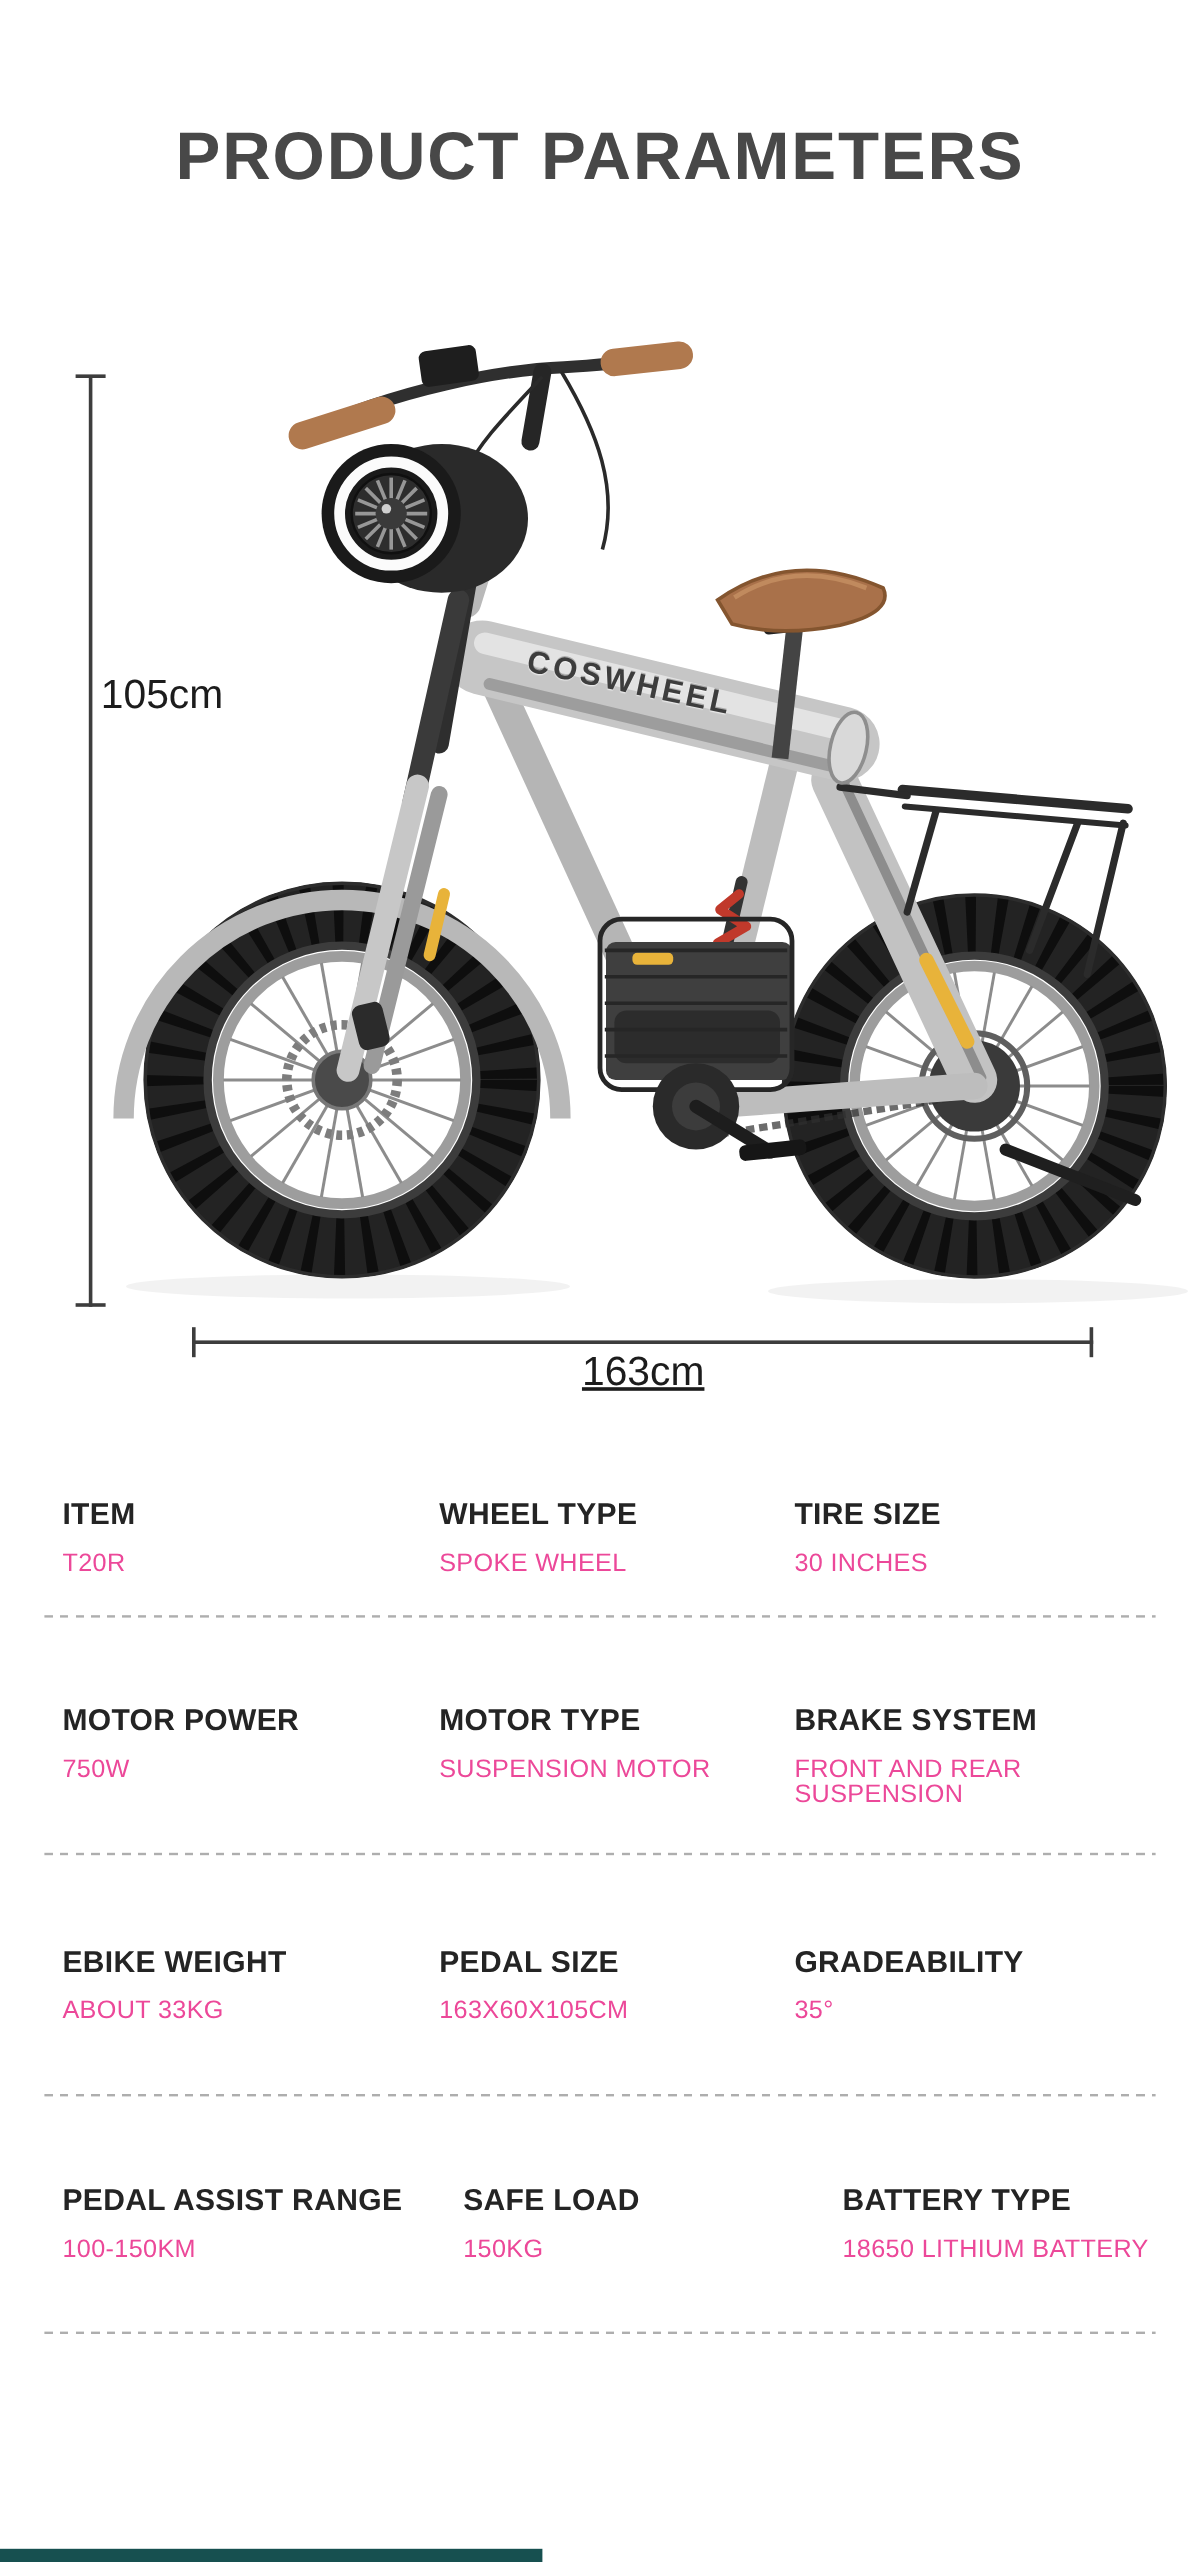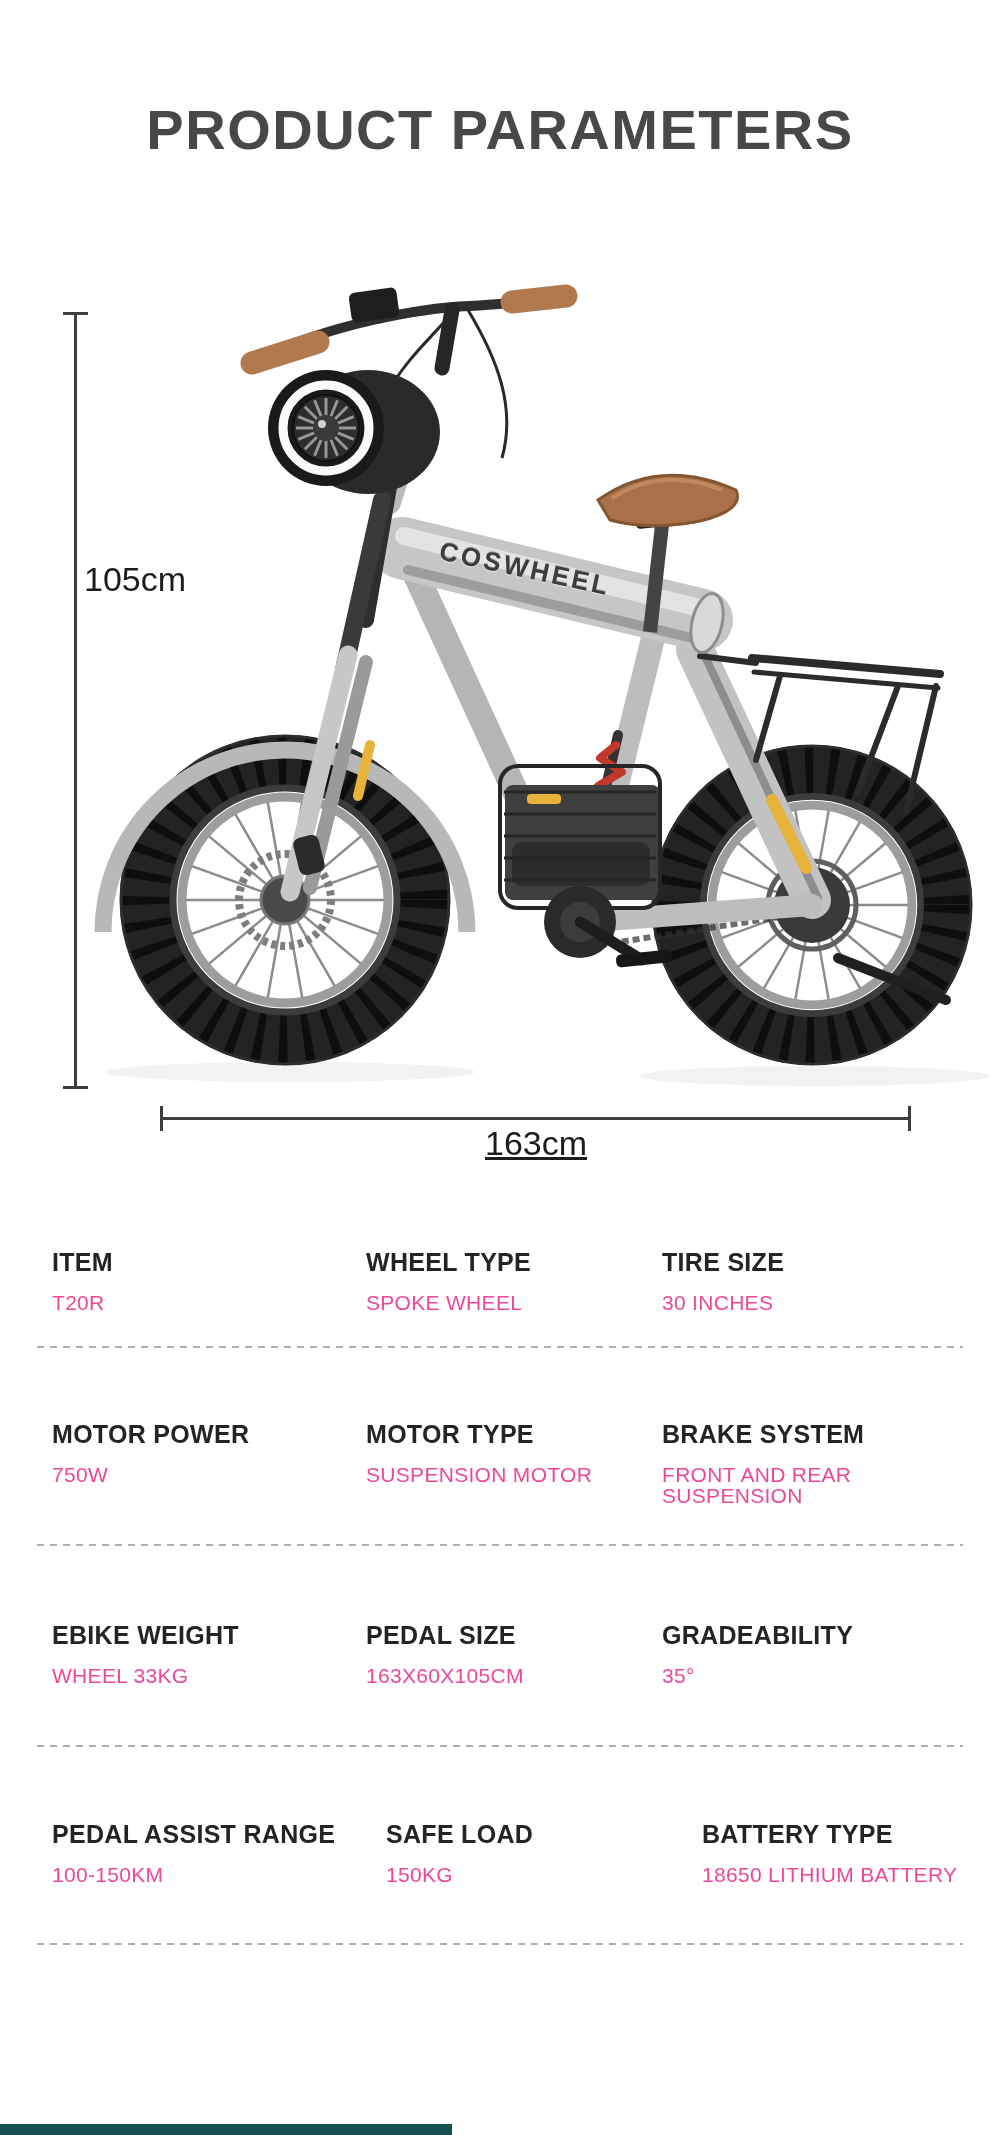--- a/index.html
+++ b/index.html
@@ -252,21 +252,21 @@
     <div>
       <div class="spec-label">BRAKE SYSTEM</div>
       <div class="spec-value">FRONT AND REAR SUSPENSION</div>
     </div>
   </div>
   <div class="divider div-2"></div>
 
   <div class="spec-row row-3">
     <div>
       <div class="spec-label">EBIKE WEIGHT</div>
-      <div class="spec-value">WHEEL 33KG</div>
+      <div class="spec-value">ABOUT 33KG</div>
     </div>
     <div>
       <div class="spec-label">PEDAL SIZE</div>
       <div class="spec-value">163X60X105CM</div>
     </div>
     <div>
       <div class="spec-label">GRADEABILITY</div>
       <div class="spec-value">35°</div>
     </div>
   </div>

